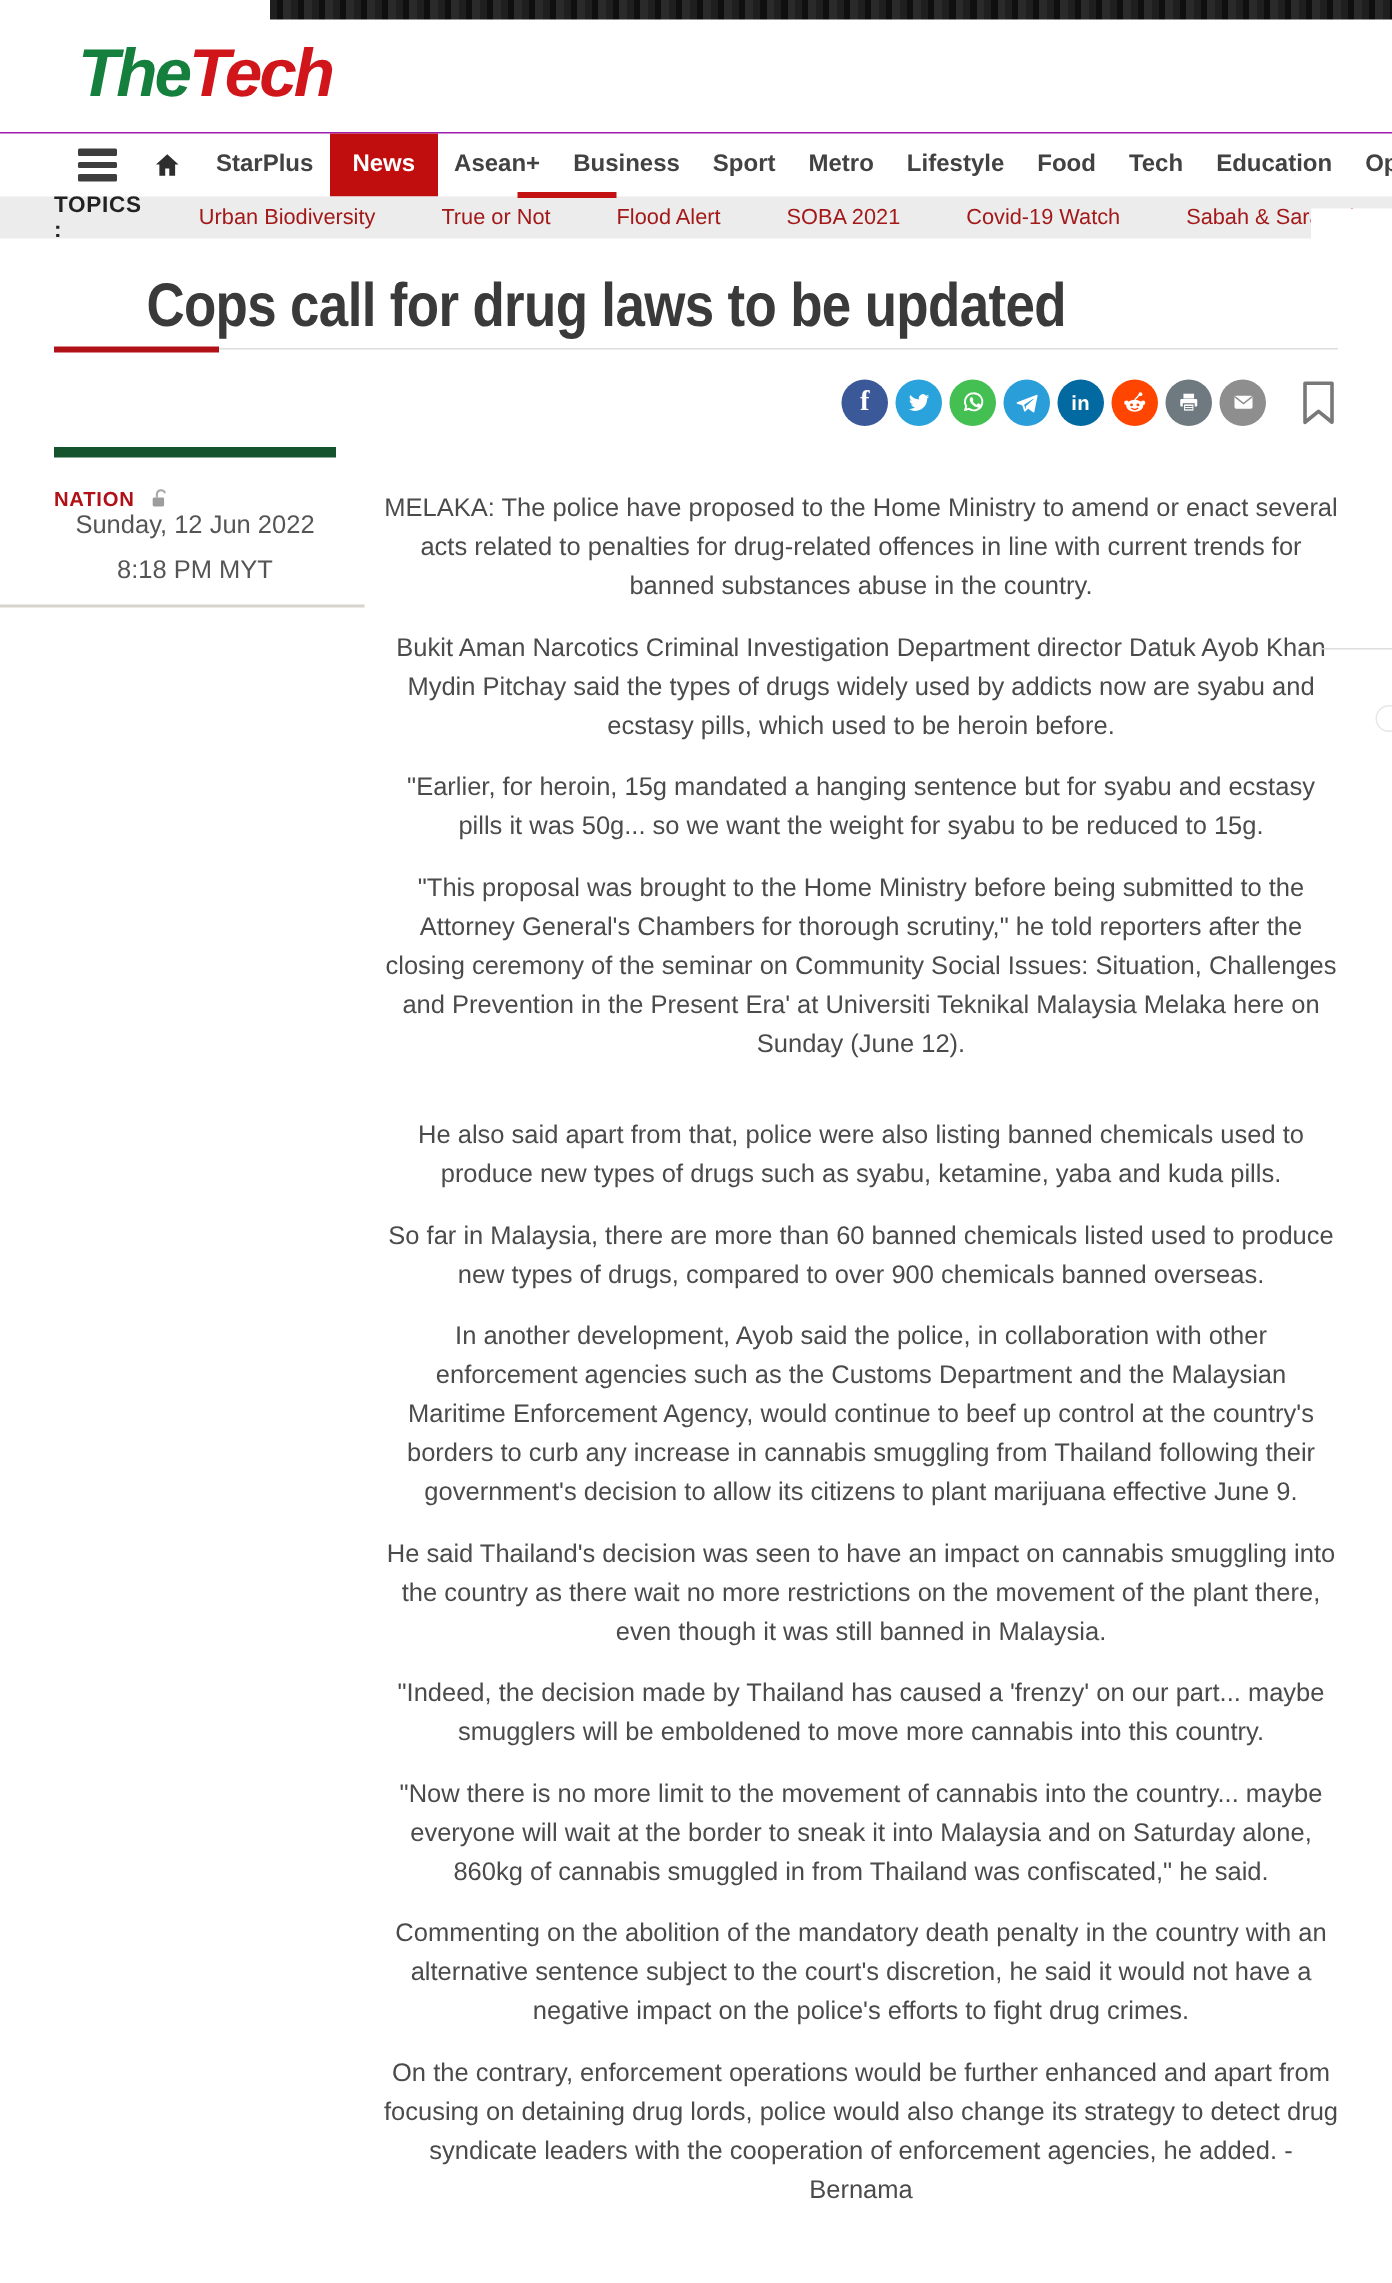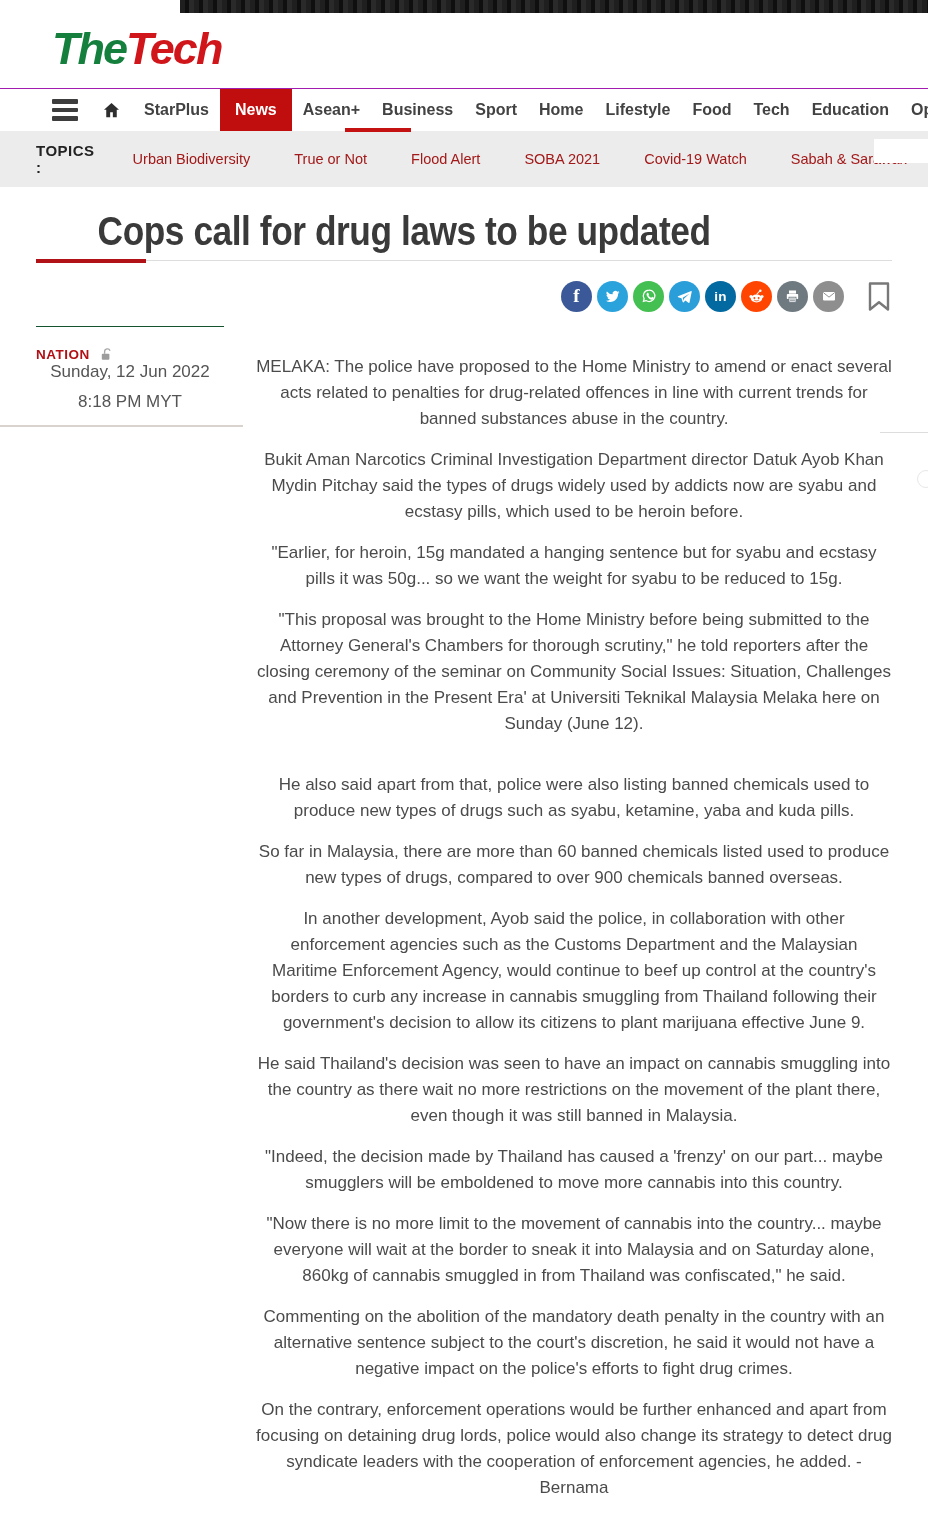--- a/index.html
+++ b/index.html
@@ -27,21 +27,21 @@
   .nav-item{
     display:flex; align-items:center; padding:0 11px;
     font-size:16px; font-weight:700; color:#424242; cursor:pointer; white-space:nowrap;
   }
   .nav-item.active{ background:#c00d0d; color:#fff; padding:0 15px; }
   .burger{ display:flex; flex-direction:column; justify-content:center; gap:4px; padding:0 12px 0 0; cursor:pointer;}
   .burger i{ display:block; width:26px; height:4.5px; background:#3d3d3d; border-radius:1px;}
   .home-btn{ display:flex; align-items:center; padding:0 12px; cursor:pointer; }
   
   .topics{
-    background:#ececec; height:56px; display:flex; align-items:center;
+    background:#ececec; height:28px; display:flex; align-items:center;
     padding-left:36px; position:relative; font-size:14.5px;
   }
   .topics-label{ font-weight:700; color:#222; letter-spacing:.5px; margin-right:24px; font-size:15px;}
   .topic-link{ color:#a31919; cursor:pointer; white-space:nowrap;padding-left:14px; }
   .topic-sep{ width:1px; height:16px; background:#c9c9c9; margin:0 15px; }
   .topics-box{ position:absolute; right:0; top:8px; width:54px; height:24px; background:#fff; }
   .red-sliver{ position:absolute; left:345px; top:-3px; width:66px; height:4px; background:#c41212; }
   
   main{ padding:0 36px; position:relative;text-align:center; }
   h1{
@@ -56,21 +56,21 @@
   .share-circle{
     width:31px; height:31px; border-radius:50%; display:flex; align-items:center; justify-content:center;
     color:#fff; cursor:pointer; flex:none;
   }
   .share-circle .txt{ font-weight:700; }
   .fb-f{ font-size:19px; font-family:"Liberation Serif",serif; font-weight:700; }
   .in-txt{ font-size:13.5px; letter-spacing:.3px; }
   .bookmark{ margin-left:17px; cursor:pointer; display:flex; }
   
   .article-row{ display:flex; margin-top:14px; }
-  .article-meta{ width:188px; flex:none; border-top:1px solid #14532d; }
+  .article-meta{ width:188px; flex:none; border-top:7px solid #14532d; }
   .section-row{ margin-top:20px; display:flex; align-items:center; gap:9px; }
   .section-name{ color:#b01016; font-weight:700; font-size:13.5px; letter-spacing:.5px; cursor:pointer;}
   .pub-date{ font-size:17px; color:#555; }
   .pub-time{ margin-top:10px; font-size:17px; color:#555; }
   .meta-bottom-divider{ margin-top:13px; margin-left:-36px; width:243px; border-top:2px solid #d8d3cd; }
   .article-body{ flex:1; padding-top:28px; padding-left:32px; }
   .article-body p{
     font-size:17px; line-height:26px; color:#4b4b4b; margin-bottom:15px; max-width:640px;
   }
   .article-body p.gap-after{ margin-bottom:35px; }
@@ -99,21 +99,21 @@
   <div class="home-btn">
     <svg width="19" height="18" viewBox="0 0 24 24">
         <path d="M12 2.5l10 9h-3v10h-5.2v-6.5H10.2v6.5H5v-10H2z" fill="#2e2e2e"></path>
       </svg>
   </div>
   <div class="nav-item">StarPlus</div>
   <div class="nav-item active">News</div>
   <div class="nav-item">Asean+</div>
   <div class="nav-item">Business</div>
   <div class="nav-item">Sport</div>
-  <div class="nav-item">Home</div>
+  <div class="nav-item">Metro</div>
   <div class="nav-item">Lifestyle</div>
   <div class="nav-item">Food</div>
   <div class="nav-item">Tech</div>
   <div class="nav-item">Education</div>
   <div class="nav-item">Opinion</div>
 
 </nav>
 
 <div class="topics">
   <div class="red-sliver"></div>

